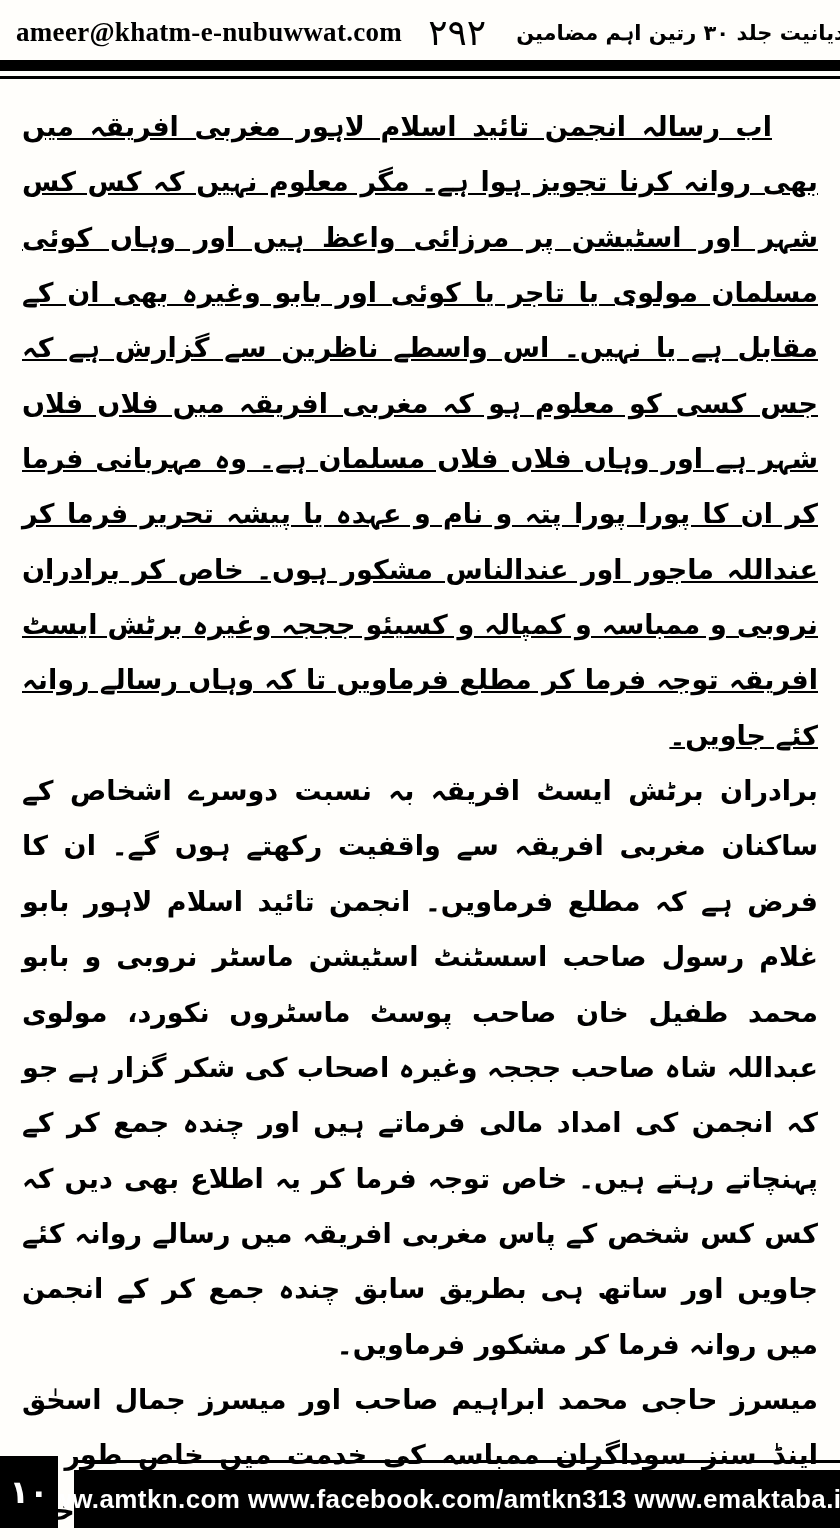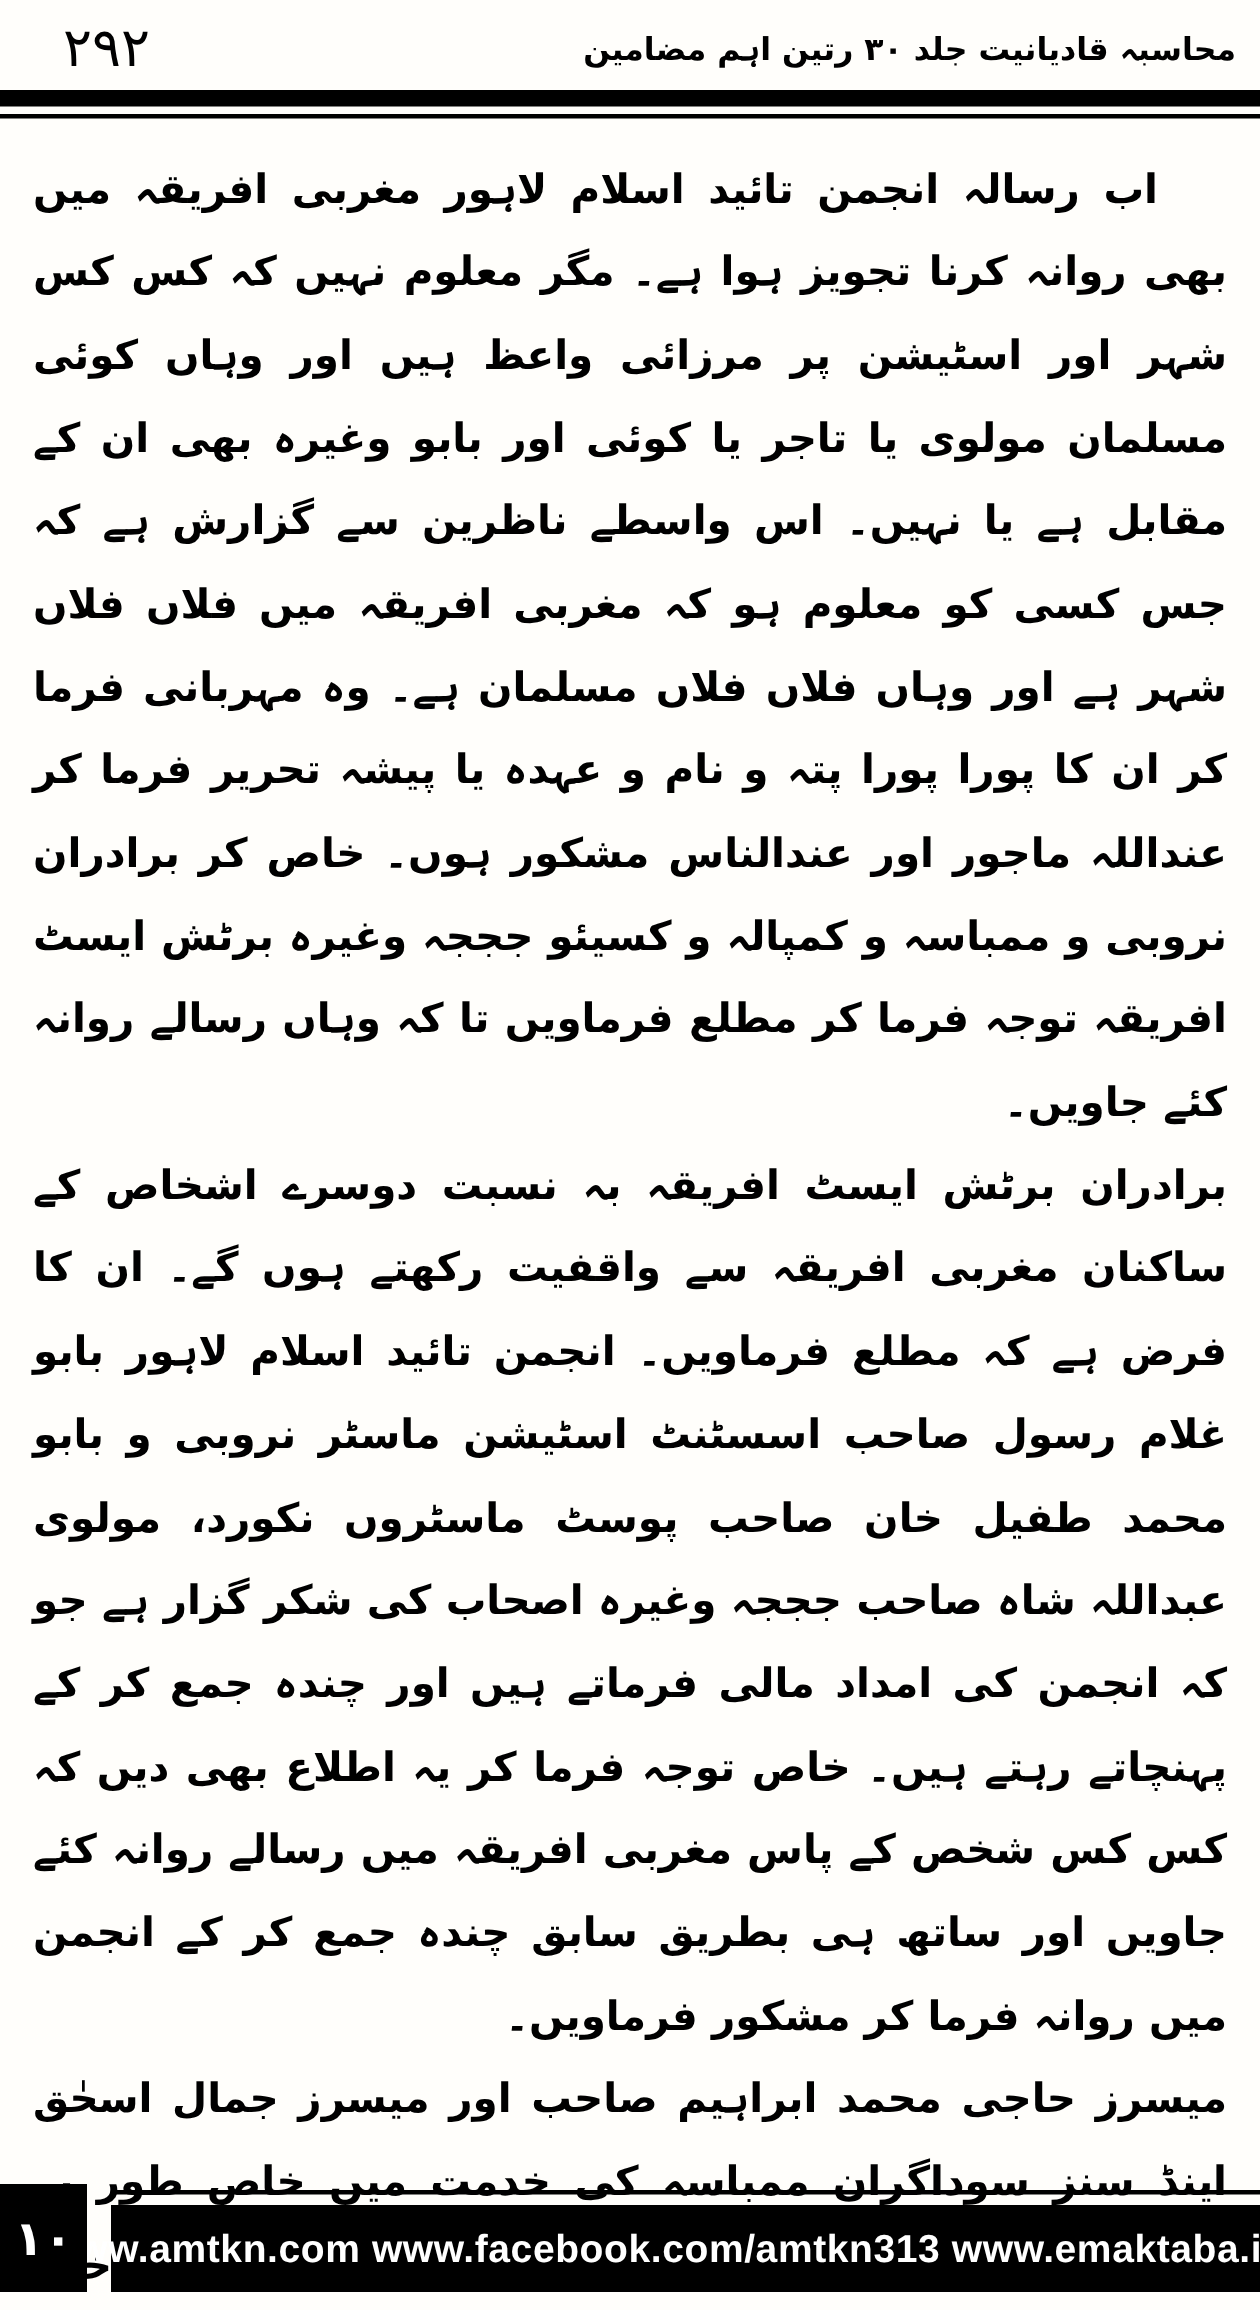--- a/index.html
+++ b/index.html
@@ -45,21 +45,21 @@
   
   .doc-body {
     direction:rtl;
     padding:20px 22px 0 22px;
     font-size:27px;
     font-weight:bold;
     line-height:2.05;
     text-align:justify;
   }
   .para { margin:0; }
-  .para.indent { text-indent:46px; }
+  .para.indent { text-indent:46px;text-decoration:underline; }
   
   .footer {
     position:absolute;
     left:0; right:0; bottom:12px;
     height:72px;
   }
   .footer-topline {
     position:absolute;
     left:74px; right:0; top:4px;
     height:3px; background:#000;
@@ -91,20 +91,21 @@
     font-weight:bold;
     direction:rtl;
   }
 </style>
 </head>
 <body>
 
 <div class="page">
 
   <header class="header">
+    <span class="header-email">ameer@khatm-e-nubuwwat.com</span>
     <span class="header-pagenum">۲۹۲</span>
     <span class="header-title">محاسبہ قادیانیت جلد ۳۰ رتین اہم مضامین</span>
   </header>
 
   <div class="rule-thick"></div>
   <div class="rule-thin"></div>
 
   <main class="doc-body">
     <p class="para indent">اب رسالہ انجمن تائید اسلام لاہور مغربی افریقہ میں بھی روانہ کرنا تجویز ہوا ہے۔ مگر معلوم نہیں کہ کس کس شہر اور اسٹیشن پر مرزائی واعظ ہیں اور وہاں کوئی مسلمان مولوی یا تاجر یا کوئی اور بابو وغیرہ بھی ان کے مقابل ہے یا نہیں۔ اس واسطے ناظرین سے گزارش ہے کہ جس کسی کو معلوم ہو کہ مغربی افریقہ میں فلاں فلاں شہر ہے اور وہاں فلاں فلاں مسلمان ہے۔ وہ مہربانی فرما کر ان کا پورا پورا پتہ و نام و عہدہ یا پیشہ تحریر فرما کر عنداللہ ماجور اور عندالناس مشکور ہوں۔ خاص کر برادران نروبی و ممباسہ و کمپالہ و کسیئو جججہ وغیرہ برٹش ایسٹ افریقہ توجہ فرما کر مطلع فرماویں تا کہ وہاں رسالے روانہ کئے جاویں۔</p>
     <p class="para">برادران برٹش ایسٹ افریقہ بہ نسبت دوسرے اشخاص کے ساکنان مغربی افریقہ سے واقفیت رکھتے ہوں گے۔ ان کا فرض ہے کہ مطلع فرماویں۔ انجمن تائید اسلام لاہور بابو غلام رسول صاحب اسسٹنٹ اسٹیشن ماسٹر نروبی و بابو محمد طفیل خان صاحب پوسٹ ماسٹروں نکورد، مولوی عبداللہ شاہ صاحب جججہ وغیرہ اصحاب کی شکر گزار ہے جو کہ انجمن کی امداد مالی فرماتے ہیں اور چندہ جمع کر کے پہنچاتے رہتے ہیں۔ خاص توجہ فرما کر یہ اطلاع بھی دیں کہ کس کس شخص کے پاس مغربی افریقہ میں رسالے روانہ کئے جاویں اور ساتھ ہی بطریق سابق چندہ جمع کر کے انجمن میں روانہ فرما کر مشکور فرماویں۔</p>

